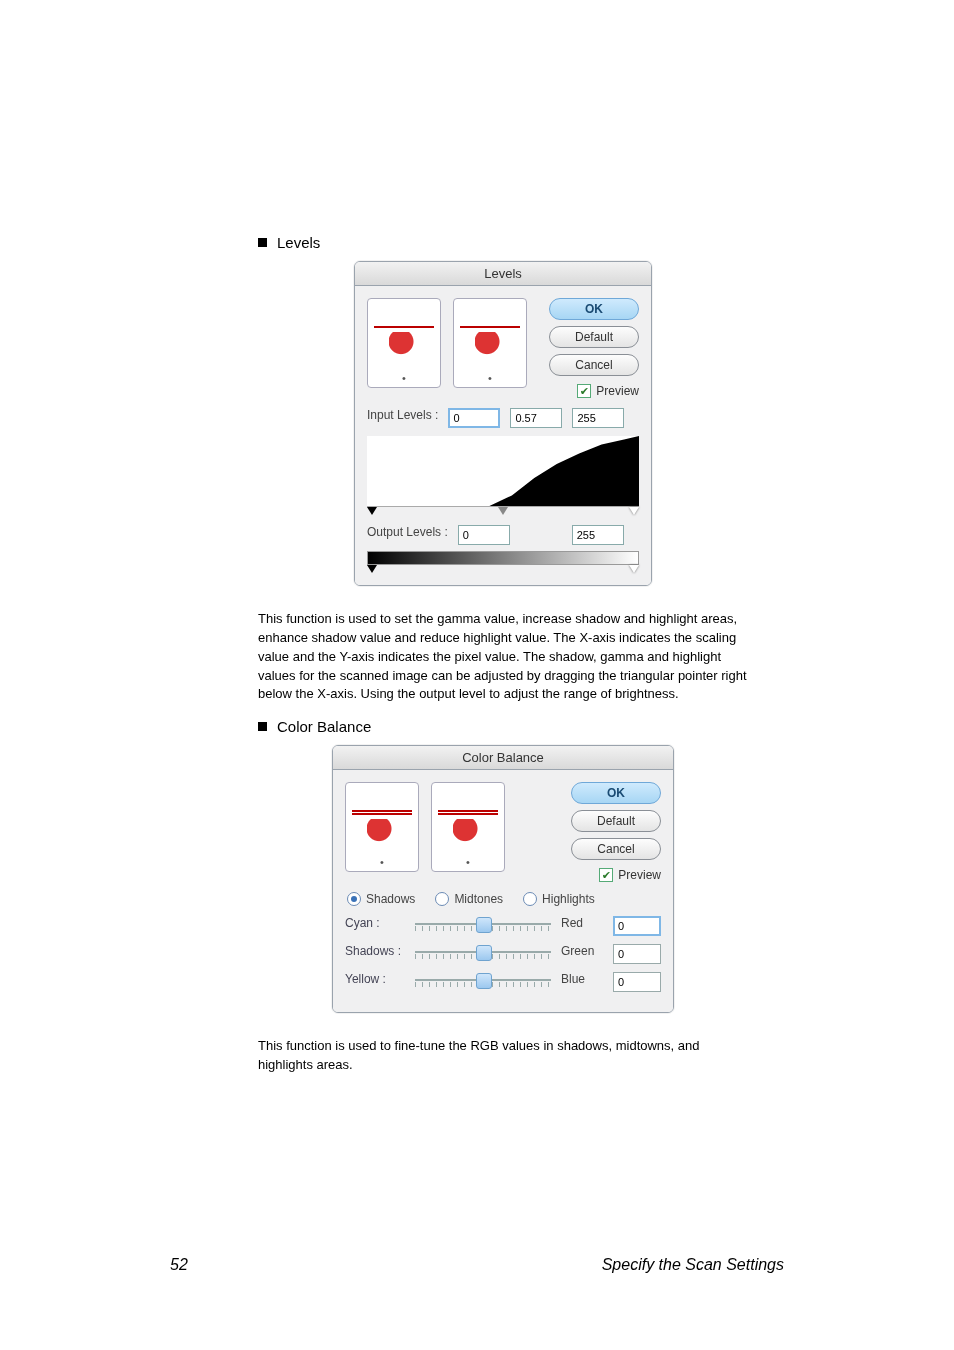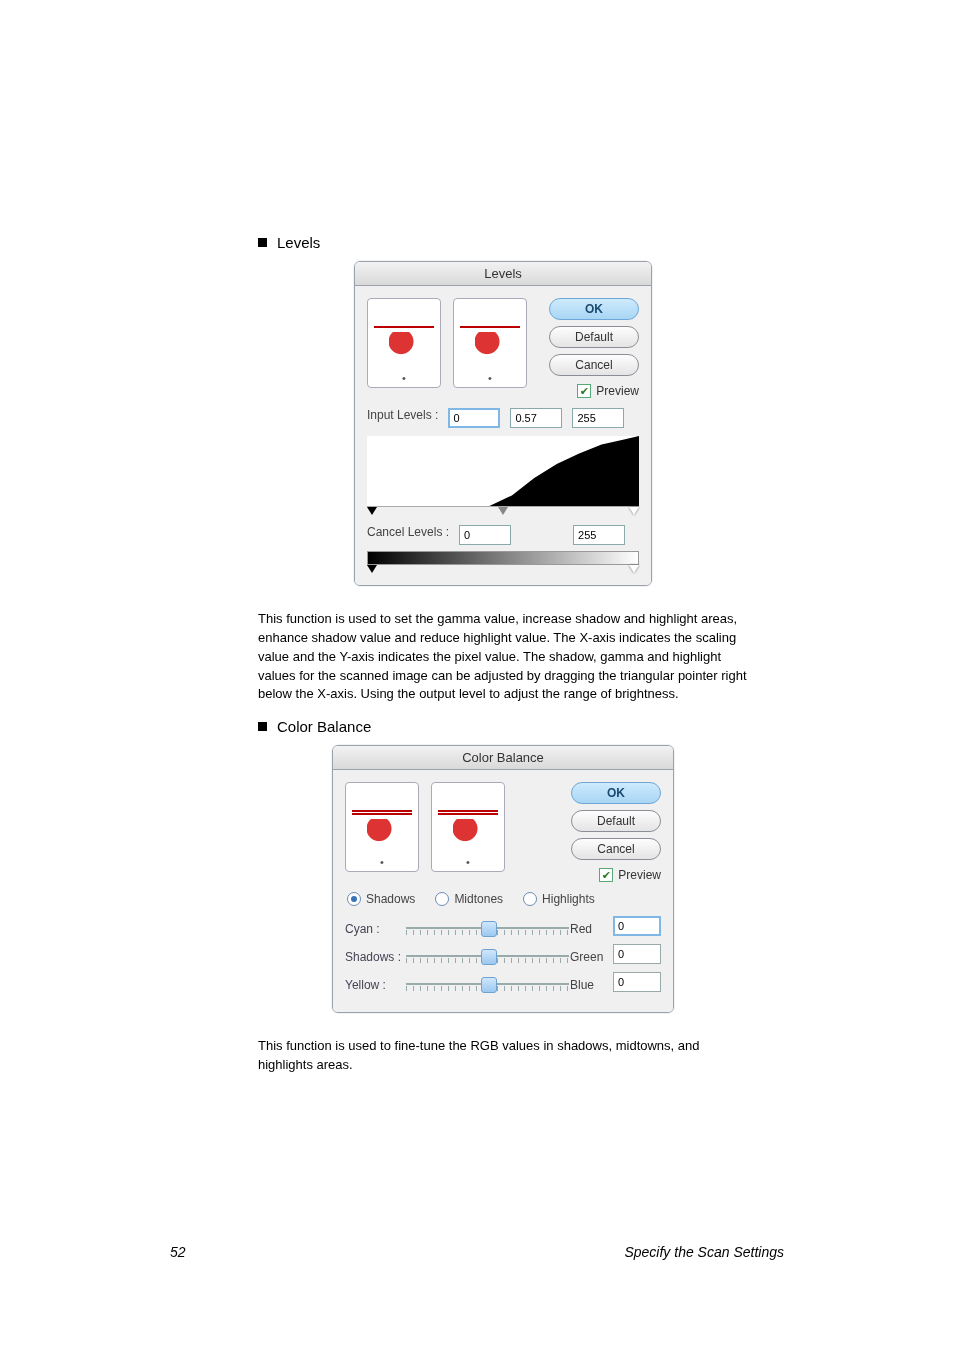--- a/index.html
+++ b/index.html
@@ -32,30 +32,30 @@
   .tri{width:0;height:0;border-left:5px solid transparent;border-right:5px solid transparent}
   .tri.b{border-top:8px solid #000}
   .tri.g{border-top:8px solid #888}
   .tri.w{border-top:8px solid #fff;filter:drop-shadow(0 0 1px #666)}
   .outbar{height:12px;background:linear-gradient(to right,#000,#fff);margin:6px 0 2px 0;border:1px solid #999}
   .para{font-size:13px;line-height:1.45;margin:24px 0 14px 0}
   .radios{display:flex;gap:20px;font-size:12px;color:#444;margin:10px 0 10px 2px}
   .radio{display:flex;align-items:flex-start;gap:5px}
   .rdot{width:12px;height:12px;border-radius:50%;border:1px solid #6b8bb5;background:#fff;display:flex;align-items:center;justify-content:center}
   .rdot.on::after{content:"";width:6px;height:6px;border-radius:50%;background:#3a72b8}
-  .slrow{display:flex;align-items:flex-end;gap:1px;margin:8px 0}
+  .slrow{display:flex;align-items:flex-start;gap:10px;margin:8px 0}
   .slrow .nm{width:60px;font-size:12px;color:#445}
   .slider{flex:1;position:relative;height:16px}
   .slider .track{position:absolute;top:7px;left:0;right:0;height:2px;background:#9aa}
   .slider .ticks{position:absolute;top:10px;left:0;right:0;height:5px;background:repeating-linear-gradient(90deg,#9aa 0 1px,transparent 1px 7px)}
   .slider .knob{position:absolute;top:1px;left:calc(50% - 7px);width:14px;height:14px;border-radius:3px;background:linear-gradient(#cfe6fb,#9cc8ef);border:1px solid #6fa3cf}
   .rlabel{width:42px;font-size:12px;color:#444}
   .vbox{width:38px;height:18px;border:1px solid #9aa;background:#fff;font-size:11px;display:flex;align-items:center;padding:0 4px}
   .vbox.focus{outline:2px solid #7fb7e6;outline-offset:-2px}
-  .footer{position:absolute;bottom:90px;left:170px;right:170px;display:flex;align-items:center;font-style:italic;font-size:14px}
+  .footer{position:absolute;bottom:76px;left:170px;right:170px;display:flex;align-items:center;font-style:italic;font-size:16px}
   .footer .pg{font-weight:normal;margin-right:auto}
   .footer .sect{margin-left:auto}
 </style>
 </head>
 <body>
 
 <div class="page">
   <div class="content">
 
     <div class="bullet-row">
@@ -106,21 +106,21 @@
         <div class="histo">
             <div class="mass"></div>
           </div>
         <div class="tri-row">
           <div class="tri b"></div>
           <div class="tri g"></div>
           <div class="tri w"></div>
         </div>
 
         <div class="row" style="margin-top:10px">
-          <span class="lbl">Cancel Levels :</span>
+          <span class="lbl">Output Levels :</span>
           <div class="numbox">
               <span>0</span>
             </div>
           <div style="width:42px"></div>
           <div class="numbox">
               <span>255</span>
             </div>
         </div>
         <div class="outbar"></div>
         <div class="tri-row">

